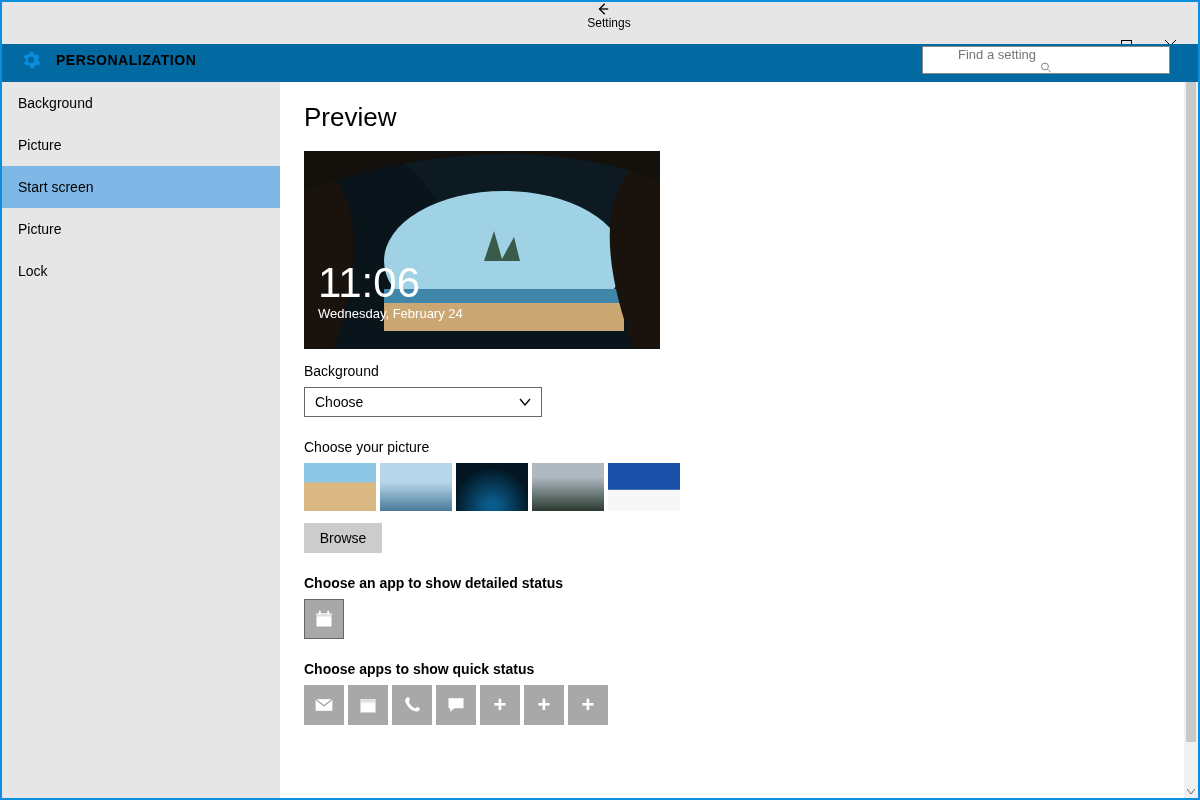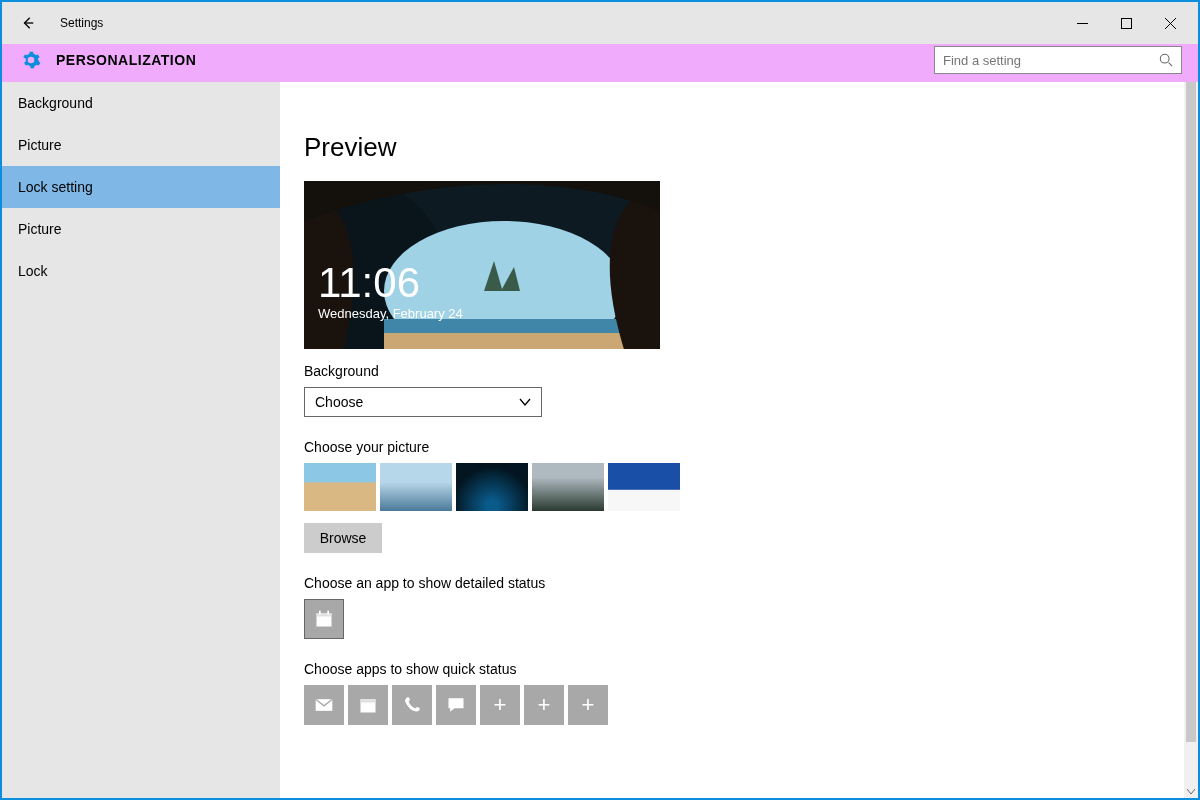--- a/index.html
+++ b/index.html
@@ -1,45 +1,45 @@
 <!DOCTYPE html>
 <html><head>
 <meta charset="utf-8">
 <style>
   * { box-sizing: border-box; margin: 0; padding: 0; }
   body { font-family: "Segoe UI", Tahoma, sans-serif; font-size: 13px; color: #000; background: #fff; }
   .window { width: 1200px; height: 800px; border: 2px solid #0b8edd; background: #fff; position: relative; overflow: hidden; display: flex; flex-direction: column; }
   
-  .titlebar { height: 42px; background: #e6e6e6; display: flex; align-items: center; padding: 0 6px; }
+  .titlebar { height: 42px; background: #e6e6e6; display: flex; align-items: center; padding: 0 6px; flex-direction: column; }
   .back-btn { width: 28px; height: 28px; display: flex; align-items: center; justify-content: center; margin-left: 6px; cursor: default; }
   .back-btn svg { width: 14px; height: 14px; }
   .title-text { margin-left: 18px; font-size: 12px; }
   .win-controls { margin-left: auto; display: flex; }
   .win-btn { width: 44px; height: 30px; display: flex; align-items: center; justify-content: center; cursor: default; }
   .win-btn svg { width: 11px; height: 11px; }
   
-  .headerrow { height: 38px; background: #f0abfc; display: flex; align-items: center; padding: 0 16px 6px 12px; }
+  .headerrow { height: 38px; background: #0369a1; display: flex; align-items: center; padding: 0 28px 6px 12px; }
   .gear { width: 22px; height: 22px; display:flex; align-items:center; justify-content:center; margin-left: 6px; }
   .page-title { font-size: 14px; font-weight: 600; letter-spacing: 0.5px; margin-left: 14px; }
-  .search-wrap { margin-left: auto; width: 248px; height: 28px; border: 1px solid #888; background: #fff; display: flex; align-items: center; padding: 0 8px; }
+  .search-wrap { margin-left: auto; width: 248px; height: 28px; border: 1px solid #888; background: #fff; display: flex; align-items: center; padding: 0 8px; flex-direction: column; }
   .search-wrap input { border: none; outline: none; flex: 1; font-size: 13px; background: transparent; }
   .search-wrap .glass { width: 14px; height: 14px; opacity: .6; }
   
   .body { flex: 1; display: flex; overflow: hidden; }
   .sidebar { width: 278px; background: #e6e6e6; }
   .side-item { height: 42px; display: flex; align-items: center; padding: 0 16px; font-size: 14px; cursor: default; }
   .side-item.selected { background: #7fb8e6; }
   .content-wrap { flex: 1; position: relative; overflow: hidden; }
-  .content { position: absolute; inset: 0 14px 0 0; padding: 20px 0 20px 24px; overflow-y: auto; margin-top: 30px; }
+  .content { position: absolute; inset: 0 14px 0 0; padding: 20px 0 20px 24px; overflow-y: auto; }
   .scrollbar { position: absolute; top: 0; right: 0; bottom: 0; width: 14px; background: #f0f0f0; }
   .scroll-thumb { position:absolute; top:0; left:2px; right:2px; height: 660px; background:#c8c8c8; }
   .nav-up, .nav-down { position:absolute; left:0; right:0; height:14px; display:flex; align-items:center; justify-content:center; }
   .nav-up { top:0; } .nav-down{ bottom:0; }
   h2.preview { font-weight: 400; font-size: 26px; margin-bottom: 18px; }
-  .lock-preview { width: 356px; height: 168px; background: linear-gradient(#1a2a33 0%, #132029 100%); position: relative; overflow: hidden; margin-bottom: 14px; }
+  .lock-preview { width: 356px; height: 198px; background: linear-gradient(#1a2a33 0%, #132029 100%); position: relative; overflow: hidden; margin-bottom: 14px; }
   .cave { position:absolute; inset:0; }
   .lock-time { position:absolute; left:14px; bottom:28px; color:#fff; }
   .lock-time .time { font-size: 42px; font-weight: 300; line-height: 1; }
   .lock-time .date { font-size: 13px; margin-top: 2px; }
   .label { font-size: 14px; margin-bottom: 8px; }
   .select { width: 238px; height: 30px; border: 1px solid #666; display: flex; align-items: center; padding: 0 10px; font-size: 14px; justify-content: space-between; margin-bottom: 22px; cursor: default; }
   .select svg { width: 12px; height: 12px; }
   .thumbs { display: flex; gap: 4px; margin-bottom: 12px; }
   .thumb { width: 72px; height: 48px; background: #345; cursor: default; }
   .thumb.t1 { background: linear-gradient(#8cc7e6 40%, #d9b884 41%, #d9b884 100%); position:relative; }
@@ -51,21 +51,21 @@
   .highlight-box { border: 3px solid #c41f1f; padding: 10px 14px 12px 10px; width: 378px; margin-bottom: 22px; }
   .toggle-row { display: flex; align-items: center; margin-top: 10px; }
   .toggle { width: 44px; height: 20px; border-radius: 10px; background: #0b8edd; position: relative; cursor: default; }
   .toggle-knob { position: absolute; top: 2px; right: 2px; width: 16px; height: 16px; border-radius: 50%; background: #fff; }
   .toggle-label { margin-left: 14px; font-size: 14px; }
   .app-tile-row { display: flex; gap: 4px; margin-top: 8px; margin-bottom: 22px; }
   .app-tile { width: 40px; height: 40px; background: #a8a8a8; display: flex; align-items: center; justify-content: center; cursor: default; }
   .app-tile.bordered { border:1px solid #666; }
   .app-tile svg { width: 20px; height: 20px; fill: #fff; }
   .plus { font-size: 22px; color: #fff; line-height: 1; }
-  .section { margin-bottom: 20px; }
+  .section { margin-bottom: 20px; font-weight: bold; }
 </style>
 </head>
 <body>
 
 <div class="window">
 
   <div class="titlebar">
     <div class="back-btn">
       <svg viewBox="0 0 16 16">
           <path d="M10 2 L4 8 L10 14" stroke="#000" stroke-width="1.5" fill="none"></path>
@@ -111,21 +111,21 @@
   <div class="body">
 
     <div class="sidebar">
       <div class="side-item">
           <span>Background</span>
         </div>
       <div class="side-item">
           <span>Picture</span>
         </div>
       <div class="side-item selected">
-          <span>Lock setting</span>
+          <span>Start screen</span>
         </div>
       <div class="side-item">
           <span>Picture</span>
         </div>
       <div class="side-item">
           <span>Lock</span>
         </div>
     </div>
 
     <div class="content-wrap">

